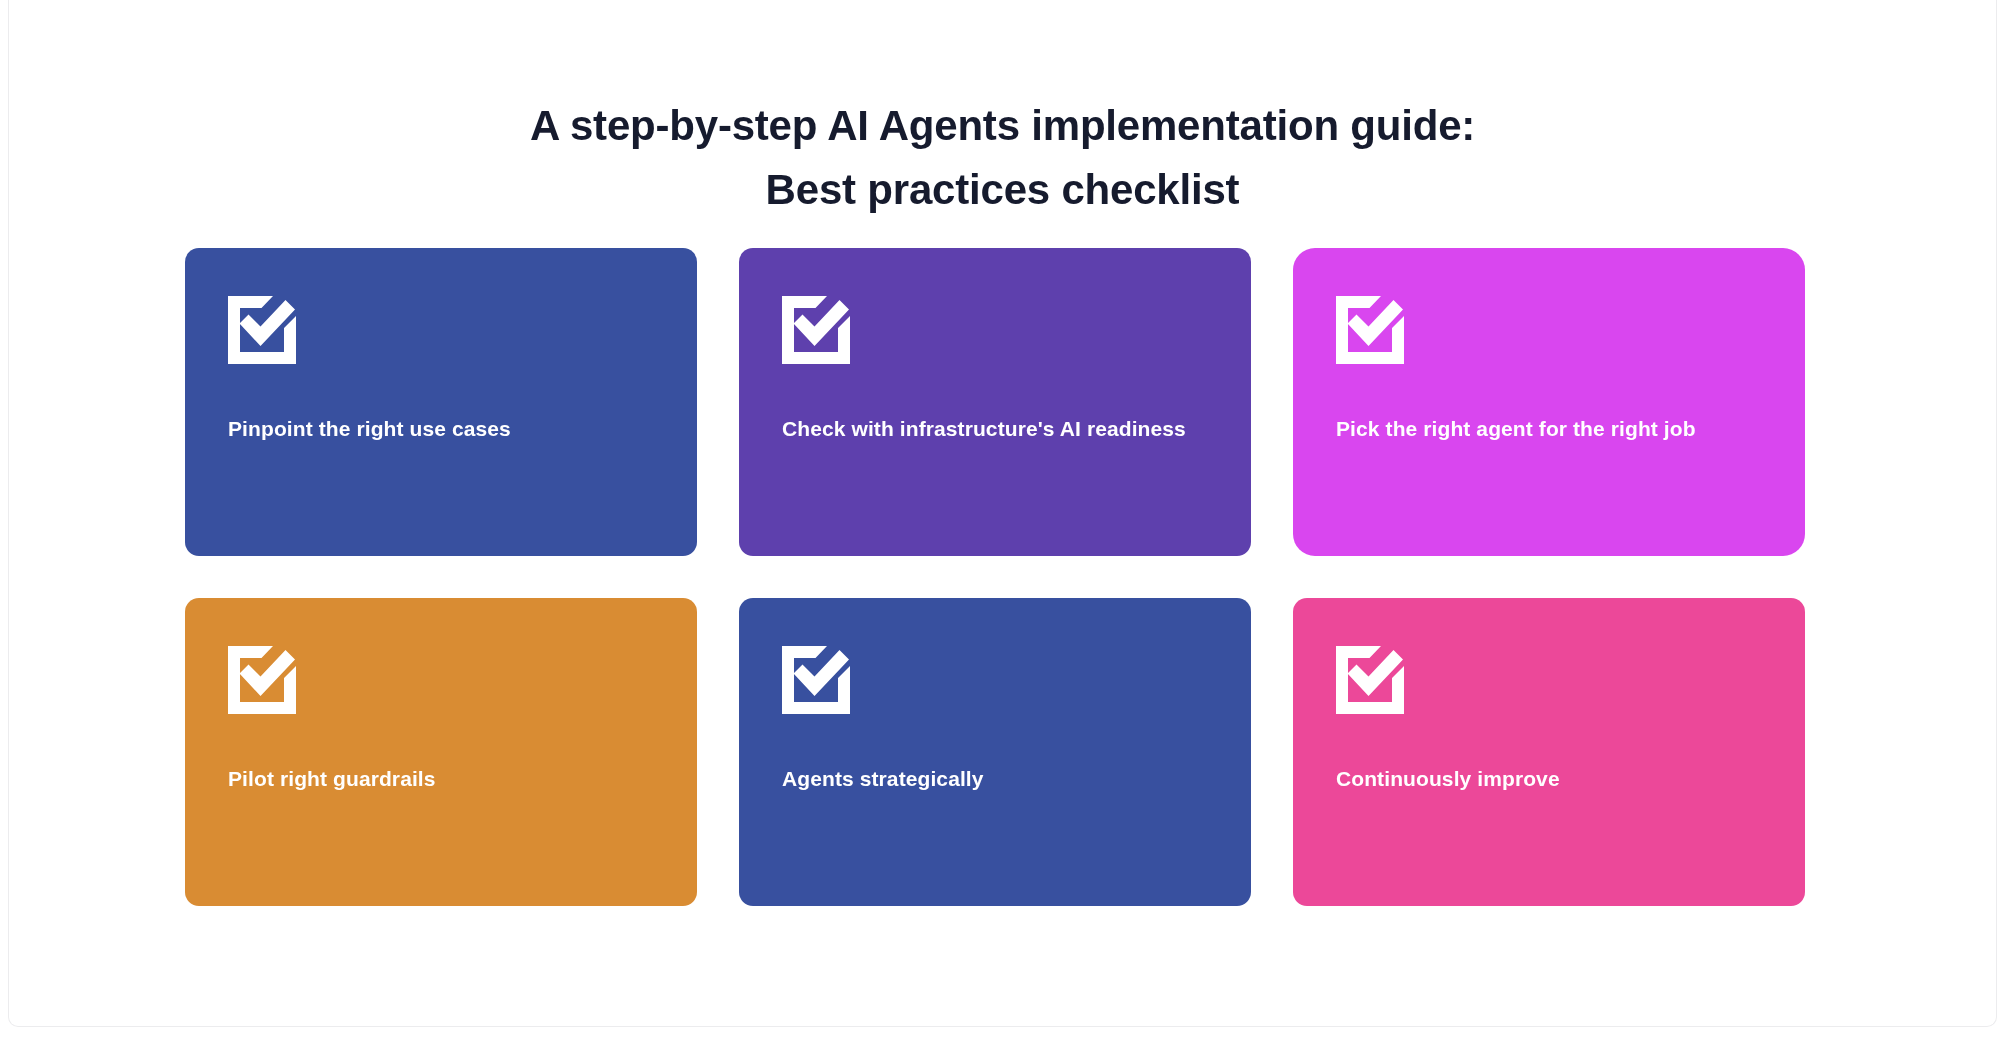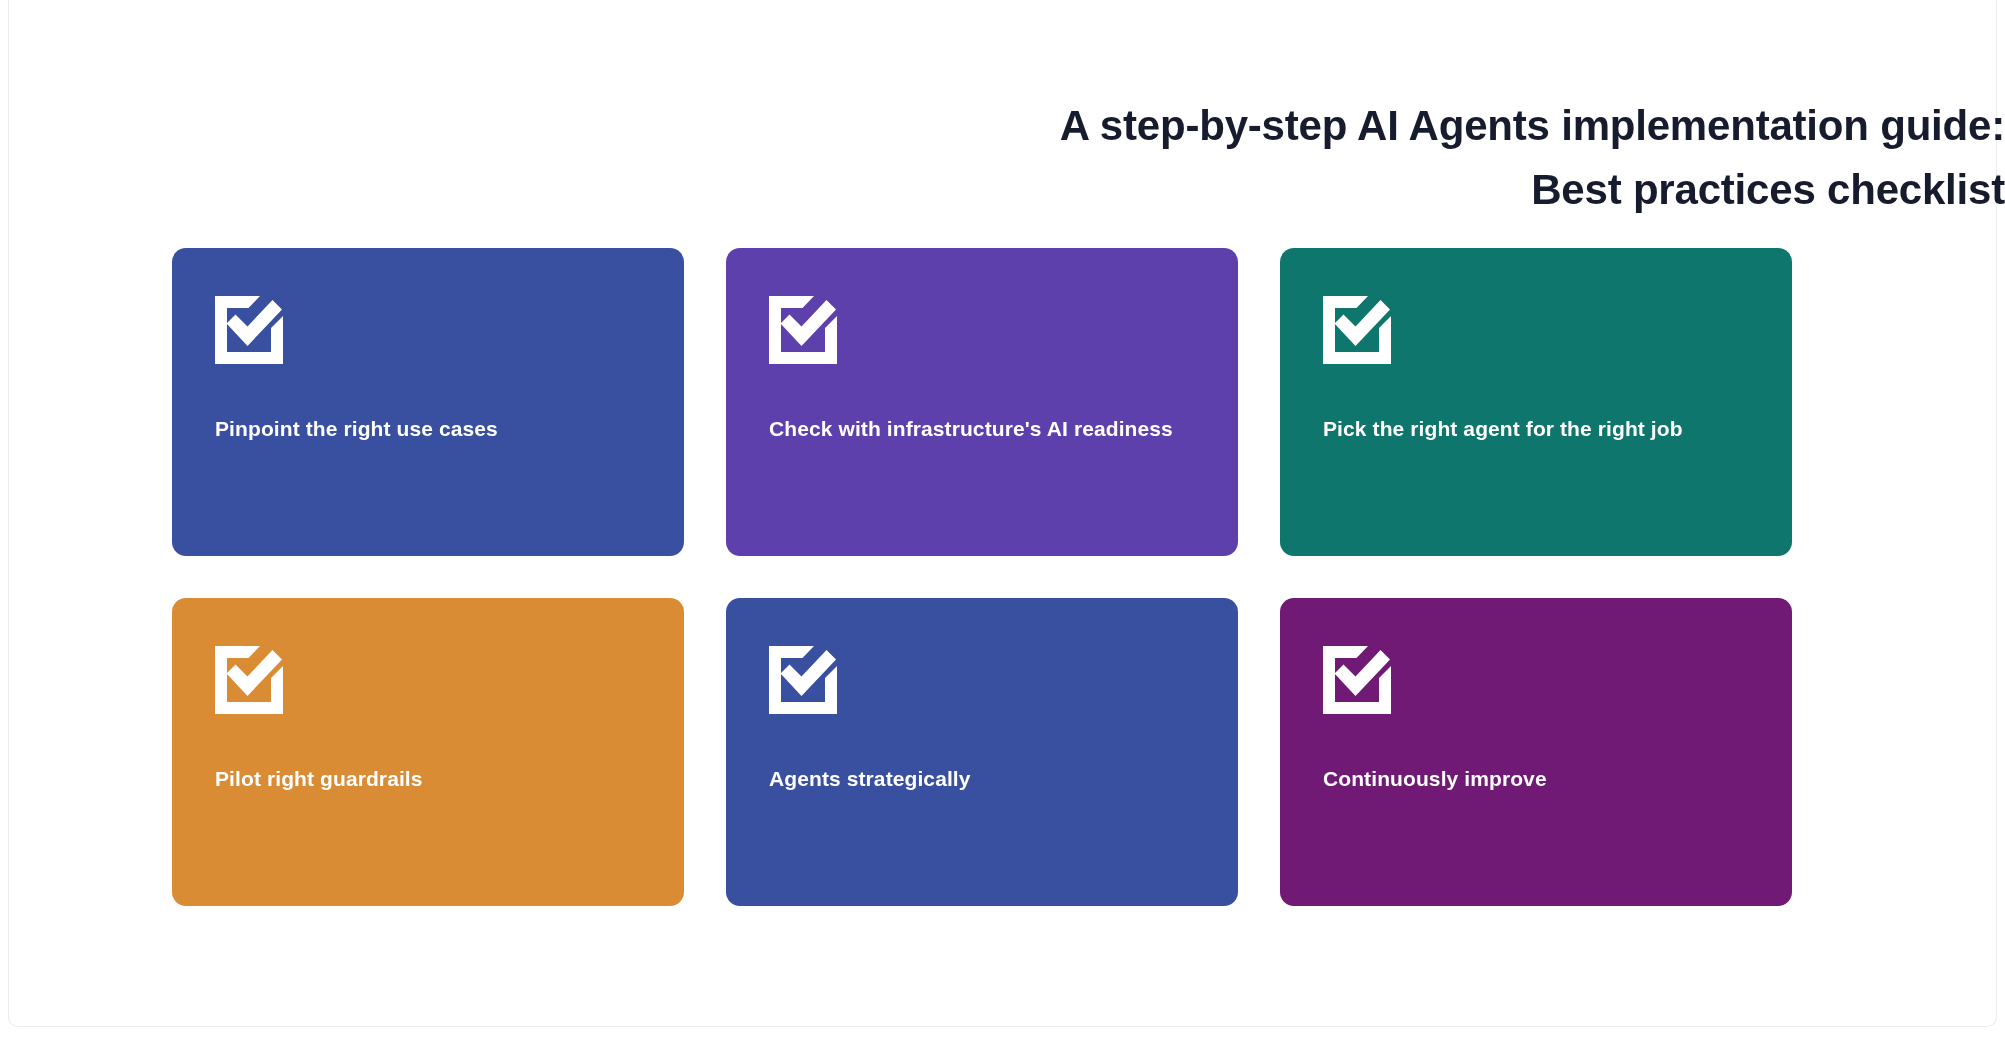--- a/index.html
+++ b/index.html
@@ -53,26 +53,26 @@
     top: 66px;
     width: 2005px;
     text-align: center;
     color: #161b2e;
     font-size: 42px;
     font-weight: 700;
     line-height: 64px;
     letter-spacing: -0.2px;
     white-space: nowrap;
   }
-  .heading .line { display: block; text-align: right; }
+  .heading .line { display: block; }
 
   
   .grid {
     position: absolute;
-    left: 172px;
+    left: 185px;
     top: 248px;
     width: 1637px;
     display: grid;
     grid-template-columns: repeat(3, 512px);
     grid-auto-rows: 308px;
     column-gap: 51px;
     row-gap: 52px;
     gap: 42px;
   }
 
@@ -128,21 +128,21 @@
       </div>
 
       <div class="card" style="background-color: rgb(94, 64, 173);">
         <svg class="card-icon" viewBox="0 0 68 68" aria-hidden="true">
           <path fill="#ffffff" d="M0 0 L45 0 L33.5 12 L12 12 L12 56 L56 56 L56 32 L68 20 L68 68 L0 68 Z"></path>
           <path fill="#ffffff" d="M11.5 27.5 L20.5 18.5 L32.5 30.5 L57.5 4 L67 13.5 L32.5 50 Z"></path>
         </svg>
         <div class="card-label">Check with infrastructure's AI readiness</div>
       </div>
 
-      <div class="card" style="background-color: #0f766e;">
+      <div class="card" style="background-color: #d946ef; border-radius: 22px;">
         <svg class="card-icon" viewBox="0 0 68 68" aria-hidden="true">
           <path fill="#ffffff" d="M0 0 L45 0 L33.5 12 L12 12 L12 56 L56 56 L56 32 L68 20 L68 68 L0 68 Z"></path>
           <path fill="#ffffff" d="M11.5 27.5 L20.5 18.5 L32.5 30.5 L57.5 4 L67 13.5 L32.5 50 Z"></path>
         </svg>
         <div class="card-label">Pick the right agent for the right job</div>
       </div>
 
       <div class="card" style="background-color: rgb(217, 140, 51);">
         <svg class="card-icon" viewBox="0 0 68 68" aria-hidden="true">
           <path fill="#ffffff" d="M0 0 L45 0 L33.5 12 L12 12 L12 56 L56 56 L56 32 L68 20 L68 68 L0 68 Z"></path>
@@ -152,21 +152,21 @@
       </div>
 
       <div class="card" style="background-color: rgb(56, 80, 159);">
         <svg class="card-icon" viewBox="0 0 68 68" aria-hidden="true">
           <path fill="#ffffff" d="M0 0 L45 0 L33.5 12 L12 12 L12 56 L56 56 L56 32 L68 20 L68 68 L0 68 Z"></path>
           <path fill="#ffffff" d="M11.5 27.5 L20.5 18.5 L32.5 30.5 L57.5 4 L67 13.5 L32.5 50 Z"></path>
         </svg>
         <div class="card-label">Agents strategically</div>
       </div>
 
-      <div class="card" style="background-color: #701a75;">
+      <div class="card" style="background-color: #ec4899;">
         <svg class="card-icon" viewBox="0 0 68 68" aria-hidden="true">
           <path fill="#ffffff" d="M0 0 L45 0 L33.5 12 L12 12 L12 56 L56 56 L56 32 L68 20 L68 68 L0 68 Z"></path>
           <path fill="#ffffff" d="M11.5 27.5 L20.5 18.5 L32.5 30.5 L57.5 4 L67 13.5 L32.5 50 Z"></path>
         </svg>
         <div class="card-label">Continuously improve</div>
       </div>
 
     </div>
   </div>
 </div>

